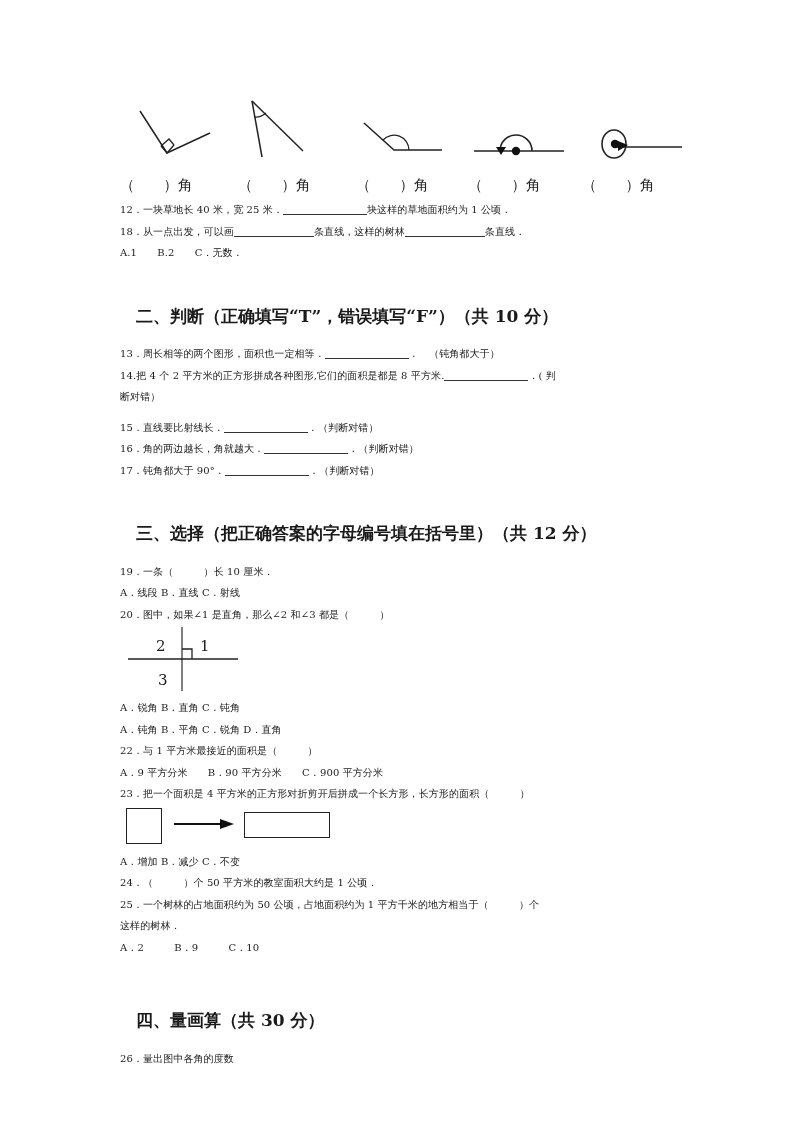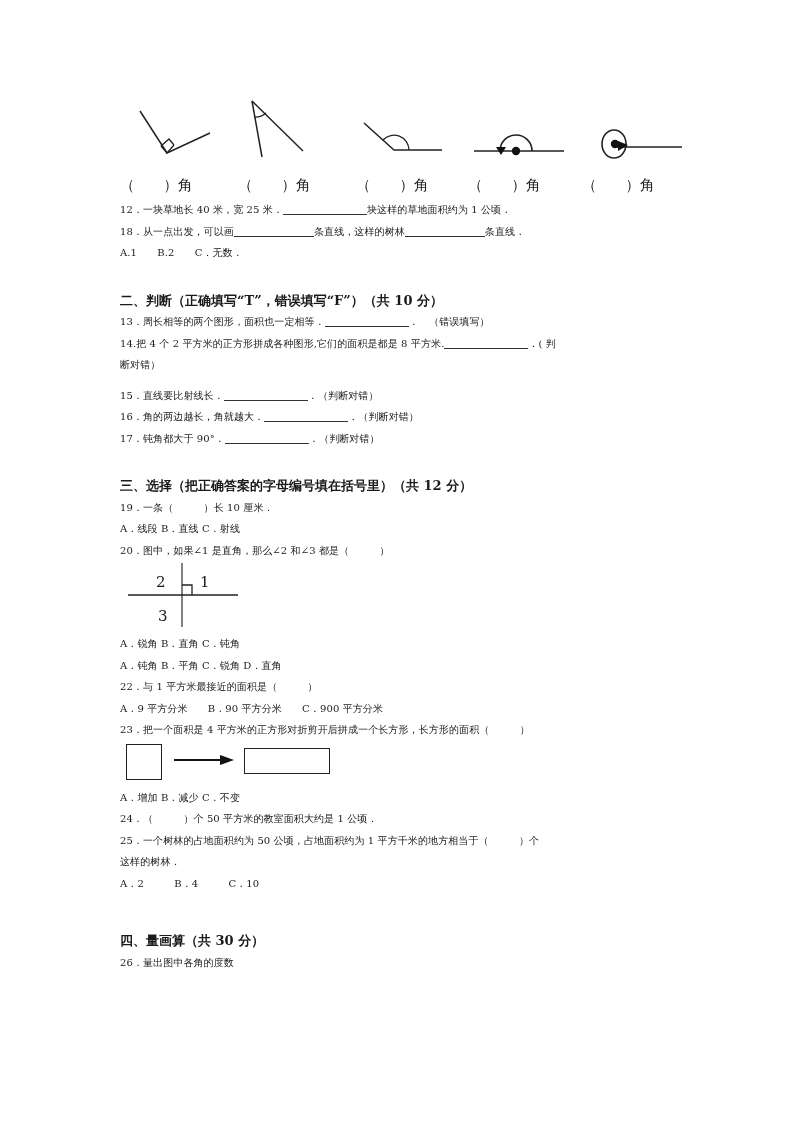--- a/index.html
+++ b/index.html
@@ -60,24 +60,24 @@
   
   .line {
     font-size: 10px;
     line-height: 21.5px;
     margin: 0;
     padding: 0;
     white-space: pre-wrap;
     letter-spacing: 0.1px;
   }
   .sec-head {
-    font-size: 13px;
+    font-size: 17px;
     line-height: 21.5px;
     font-weight: bold;
-    margin: 0;
+    margin: 16px;
     white-space: pre;
   }
   .gap-sm { height: 9px; }
   .gap-lg { height: 26px; }
   .gap-xl { height: 36px; }
 
   .blank {
     display: inline-block;
     border-bottom: 1px solid #333;
     height: 0.95em;
@@ -181,21 +181,21 @@
 
     <p class="line"><span>12．一块草地长 40 米，宽 25 米．</span><span class="blank b-long"></span><span>块这样的草地面积约为 1 公顷．</span></p>
 
     <p class="line"><span>18．从一点出发，可以画</span><span class="blank b-mid"></span><span>条直线，这样的树林</span><span class="blank b-mid"></span><span>条直线．</span></p>
     <p class="line">A.1　　B.2　　C．无数．</p>
 
     <div class="gap-lg"></div>
 
     <p class="sec-head">二、判断（正确填写“T”，错误填写“F”）（共 10 分）</p>
 
-    <p class="line"><span>13．周长相等的两个图形，面积也一定相等．</span><span class="blank b-long"></span><span>．　（错误填写）</span></p>
+    <p class="line"><span>13．周长相等的两个图形，面积也一定相等．</span><span class="blank b-long"></span><span>．　（钝角都大于）</span></p>
 
     <p class="line"><span>14.把 4 个 2 平方米的正方形拼成各种图形,它们的面积是都是 8 平方米.</span><span class="blank b-long"></span><span>．( 判</span></p>
     <p class="line">断对错）</p>
 
     <div class="gap-sm"></div>
 
     <p class="line"><span>15．直线要比射线长．</span><span class="blank b-long"></span><span>．（判断对错）</span></p>
 
     <p class="line"><span>16．角的两边越长，角就越大．</span><span class="blank b-long"></span><span>．（判断对错）</span></p>
 
@@ -240,21 +240,21 @@
       </div>
       <div class="rect"></div>
     </div>
 
     <p class="line">A．增加 B．减少 C．不变</p>
 
     <p class="line">24．（　　　）个 50 平方米的教室面积大约是 1 公顷．</p>
 
     <p class="line">25．一个树林的占地面积约为 50 公顷，占地面积约为 1 平方千米的地方相当于（　　　）个</p>
     <p class="line">这样的树林．</p>
-    <p class="line">A．2　　　B．4　　　C．10</p>
+    <p class="line">A．2　　　B．9　　　C．10</p>
 
     <div class="gap-xl"></div>
 
     <p class="sec-head">四、量画算（共 30 分）</p>
     <p class="line">26．量出图中各角的度数</p>
 
   </div>
 </div>
 
 </body></html>

